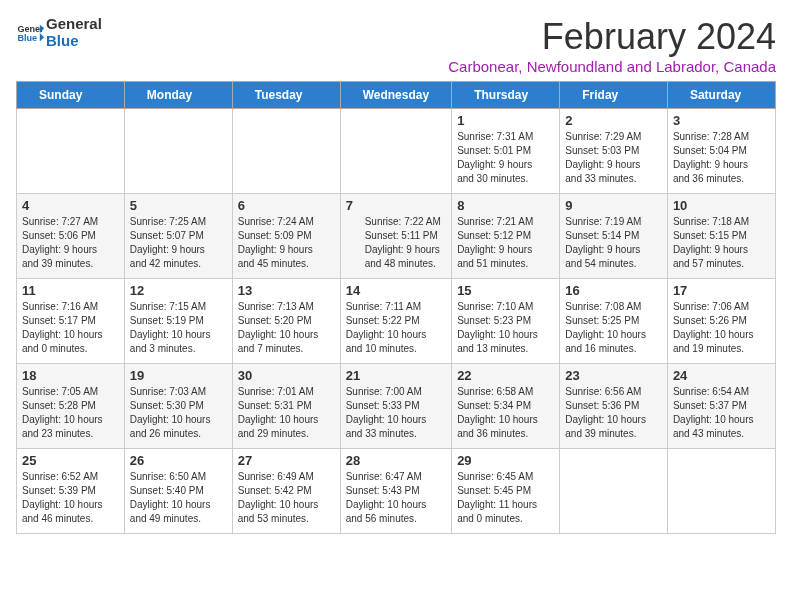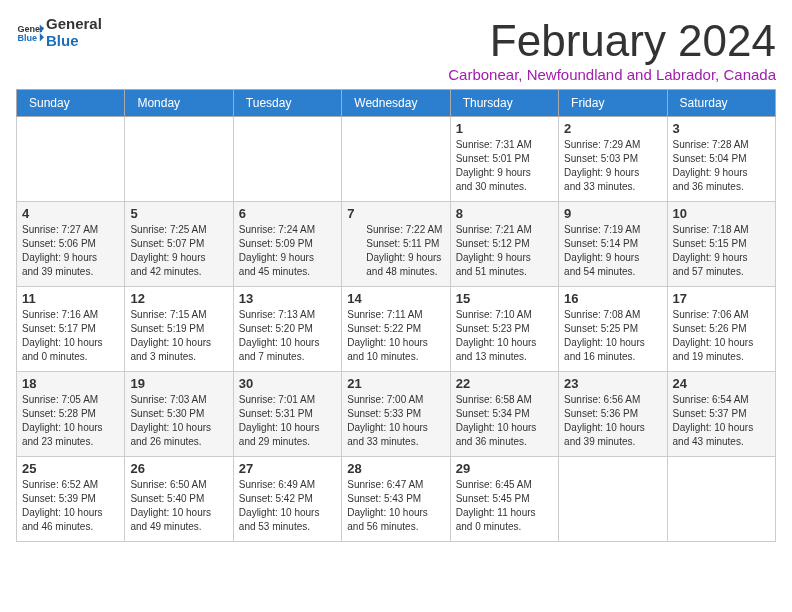--- a/index.html
+++ b/index.html
@@ -22,40 +22,40 @@
       gap: 2px;
     }
     .logo-icon {
       width: 28px;
       height: 28px;
     }
     .title-area {
       text-align: right;
     }
     .month-title {
-      font-size: 44px;
+      font-size: 36px;
       font-weight: normal;
       color: #333;
     }
     .subtitle {
       font-size: 15px;
       color: #a21caf;
       font-weight: normal;
     }
     .calendar {
       width: 100%;
       border-collapse: collapse;
       margin-top: 6px;
     }
     .calendar th {
       background: #2c7fce;
       color: #fff;
       font-size: 12px;
-      font-weight: normal;
-      padding: 6px 12px;
+      font-weight: bold;
+      padding: 6px 22px;
       border: 1px solid #aaa;
       text-align: left;
     }
     .calendar td {
       border: 1px solid #ccc;
       vertical-align: top;
       padding: 4px 5px;
       font-size: 10px;
       color: #333;
       width: calc(100%/7);

